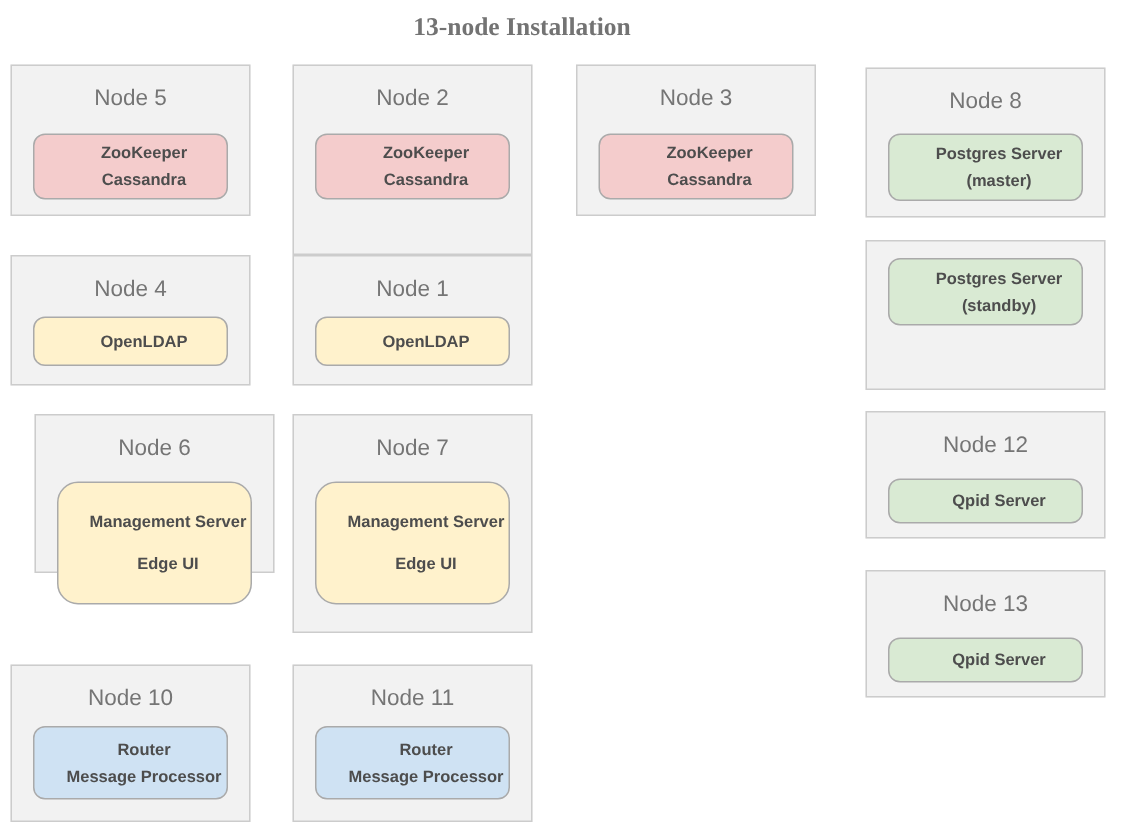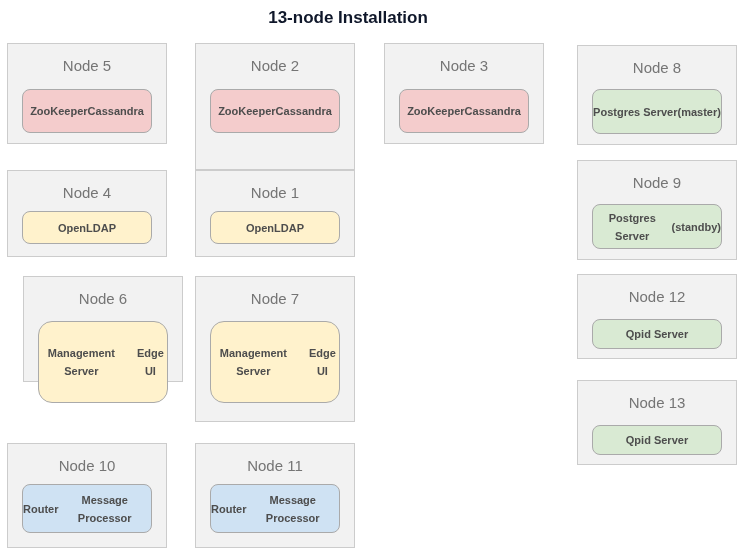--- a/index.html
+++ b/index.html
@@ -2,36 +2,37 @@
 <html><head>
 <meta charset="utf-8">
 <style>
   html,body{margin:0;padding:0;}
   body{
     width:751px;height:553px;position:relative;background:#ffffff;
     font-family:"Liberation Sans", sans-serif;overflow:hidden;
   }
   .title{
     position:absolute;top:8px;left:0;width:696px;margin:0;
-    text-align:center;font-size:17px;font-weight:bold;color:#0f172a;
+    text-align:center;font-size:17px;font-weight:bold;color:#737373;font-family:Liberation Serif, serif;
   }
   .node{
     position:absolute;background:#f2f2f2;border:1px solid #cccccc;
     box-sizing:border-box;
   }
   .node-label{
     text-align:center;color:#757575;font-size:15px;line-height:20px;
     padding-top:12px;
   }
   .svc{
     box-sizing:border-box;width:calc(100% - 28px);margin:0 auto;
     border:1px solid #aaaaaa;border-radius:8px;
-    display:flex;flex-direction:row;justify-content:center;align-items:center;
+    display:flex;flex-direction:column;justify-content:center;align-items:center;
     font-size:11px;font-weight:bold;color:#4d4d4d;line-height:18px;
     text-align:center;
+    padding-left:18px;
   }
   .red{background:#f4cccc}
   .yellow{background:#fff2cc}
   .green{background:#d9ead3}
   .blue{background:#cfe2f3}
   .h44{height:44px;margin-top:13px}
   .h33{height:33px;margin-top:8px}
   .h82{height:82px;margin-top:12px;border-radius:14px;gap:10px}
   .h45{height:45px;margin-top:11px}
   .h49{height:49px;margin-top:8px}
@@ -98,21 +99,20 @@
 
 <div class="node" style="left:577px;top:45px;width:160px;height:100px">
   <div class="node-label">Node 8</div>
   <div class="svc green h45">
     <div>Postgres Server</div>
     <div>(master)</div>
   </div>
 </div>
 
 <div class="node" style="left:577px;top:160px;width:160px;height:100px">
-  <div class="node-label">Node 9</div>
   <div class="svc green h45">
     <div>Postgres Server</div>
     <div>(standby)</div>
   </div>
 </div>
 
 <div class="node" style="left:7px;top:443px;width:160px;height:105px">
   <div class="node-label">Node 10</div>
   <div class="svc blue h49">
     <div>Router</div>

